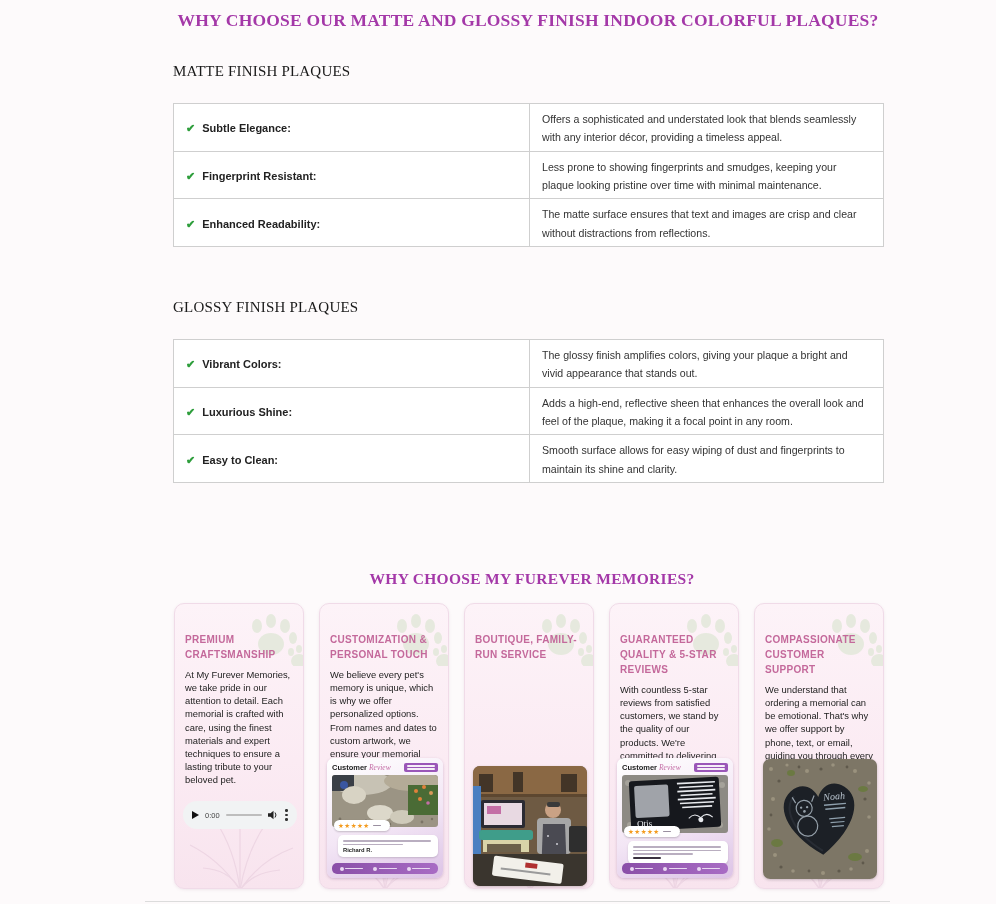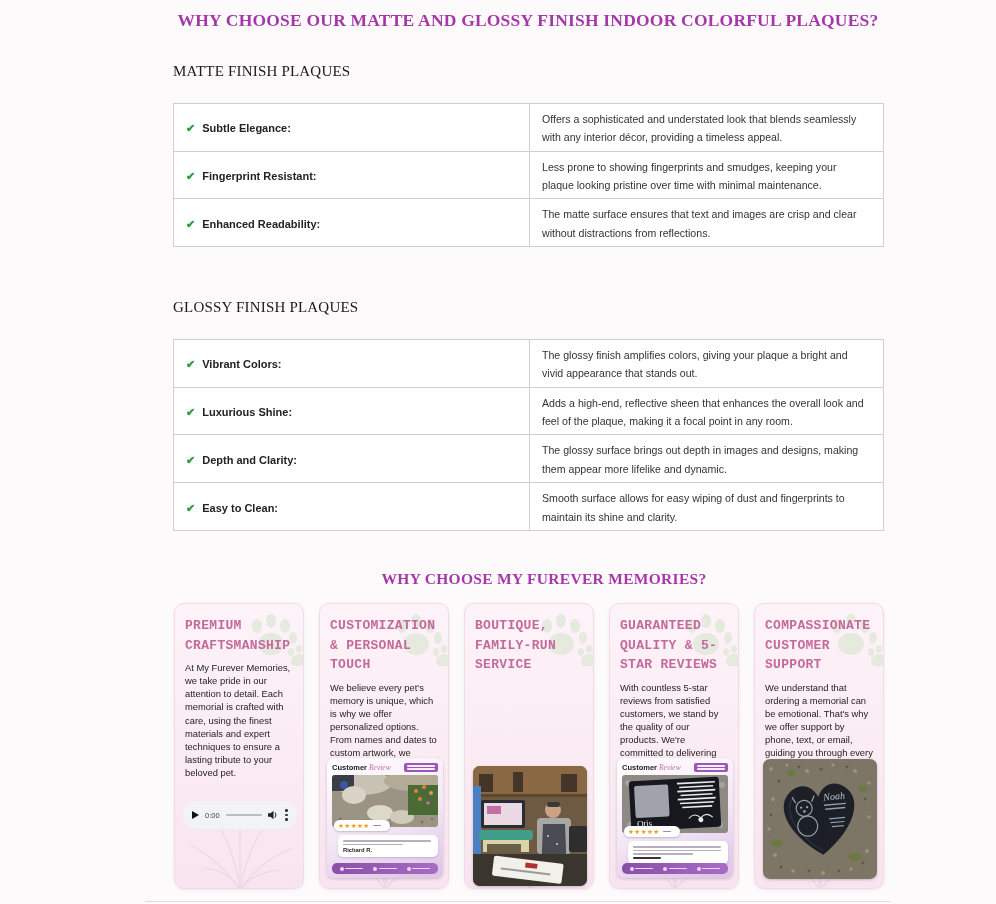--- a/index.html
+++ b/index.html
@@ -22,21 +22,21 @@
   }
   .section-heading {
     position:absolute; left:0;
     font-family:"Liberation Serif", serif;
     font-size:15px; font-weight:normal; color:#1a1a1a;
     letter-spacing:.2px;
   }
   #matte-heading  { top:63px; }
   #glossy-heading { top:299px; }
   .memories-title {
-    position:absolute; top:570px; left:16px; width:710px;
+    position:absolute; top:570px; left:4px; width:710px;
     text-align:center;
     font-family:"Liberation Serif", serif;
     font-size:15.5px; font-weight:bold; letter-spacing:.3px;
     color:#a438a8;
   }
 
   
   table.features {
     position:absolute; left:0; width:710px;
     border-collapse:collapse; table-layout:fixed;
@@ -66,23 +66,23 @@
     box-shadow:0 1px 3px rgba(150,100,130,.12);
   }
   #card-0 { left:174px; } #card-1 { left:319px; } #card-2 { left:464px; }
   #card-3 { left:609px; } #card-4 { left:754px; }
 
   .paw-mark   { position:absolute; top:2px; right:0; opacity:.75; }
   .floral-mark{ position:absolute; bottom:-2px; left:0; opacity:.9; }
 
   .card-title {
     position:relative;
-    margin:12px 10px 6px 10px;
-    font-family:Liberation Mono, monospace;
-    font-size:13px; font-weight:bold; letter-spacing:.3px;
+    margin:28px 10px 6px 10px;
+    font-family:Liberation Sans, sans-serif;
+    font-size:10px; font-weight:bold; letter-spacing:.3px;
     color:#c4699b; line-height:1.5;
   }
   .card-body {
     position:relative;
     margin:0 10px;
     font-size:9.4px; color:#222; line-height:1.4;
   }
 
   
   .audio-pill {
@@ -190,24 +190,20 @@
 
   <table class="features" id="glossy-table">
     <tbody>
       <tr>
         <td class="feat-cell"><span class="check">✔</span><span class="feat-label">Vibrant Colors:</span></td>
         <td class="desc-cell"><span class="desc-text">The glossy finish amplifies colors, giving your plaque a bright and vivid appearance that stands out.</span></td>
       </tr>
       <tr>
         <td class="feat-cell"><span class="check">✔</span><span class="feat-label">Luxurious Shine:</span></td>
         <td class="desc-cell"><span class="desc-text">Adds a high-end, reflective sheen that enhances the overall look and feel of the plaque, making it a focal point in any room.</span></td>
-      </tr>
-      <tr>
-        <td class="feat-cell"><span class="check">✔</span><span class="feat-label">Depth and Clarity:</span></td>
-        <td class="desc-cell"><span class="desc-text">The glossy surface brings out depth in images and designs, making them appear more lifelike and dynamic.</span></td>
       </tr>
       <tr>
         <td class="feat-cell"><span class="check">✔</span><span class="feat-label">Easy to Clean:</span></td>
         <td class="desc-cell"><span class="desc-text">Smooth surface allows for easy wiping of dust and fingerprints to maintain its shine and clarity.</span></td>
       </tr>
     </tbody>
   </table>
 
   <h2 class="memories-title">WHY CHOOSE MY FUREVER MEMORIES?</h2>
 </div>

